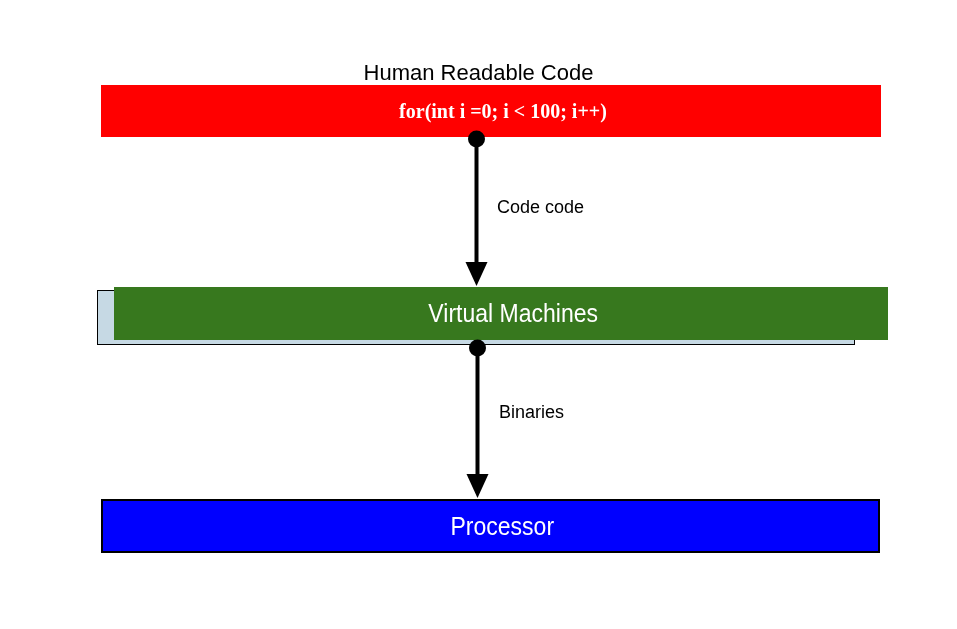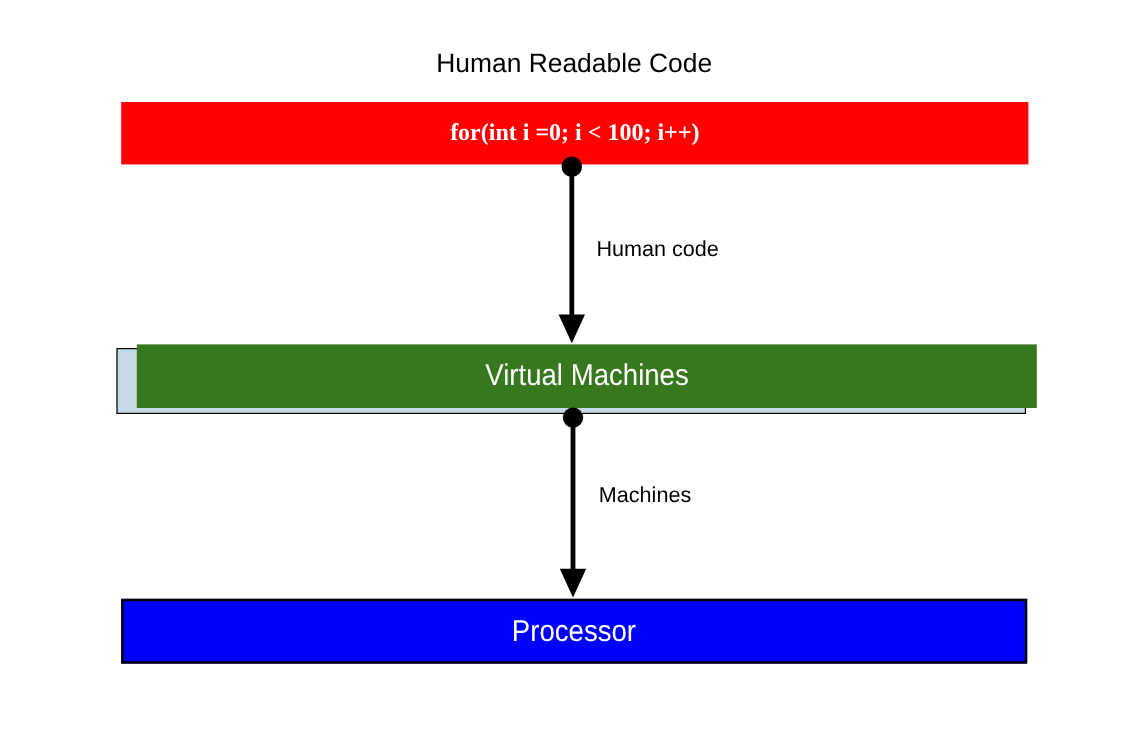--- a/index.html
+++ b/index.html
@@ -10,32 +10,33 @@
   }
   .canvas {
     position: relative;
     width: 957px;
     height: 629px;
     background: #ffffff;
     overflow: hidden;
   }
   .title {
     position: absolute;
-    top: 40px;
+    top: 60px;
     left: 0;
     width: 957px;
     text-align: center;
     font-size: 22px;
     color: #000000;
   }
   .bar {
     position: absolute;
     display: flex;
     align-items: center;
     justify-content: center;
+    padding-left: 24px;
   }
   .red-bar {
     left: 101px;
     top: 85px;
     width: 756px;
     height: 52px;
     background: #ff0000;
   }
   .code-text {
     font-family: "Liberation Serif", serif;
@@ -120,17 +121,17 @@
       <line x1="476.5" y1="139" x2="476.5" y2="263" stroke="#000000" stroke-width="4"></line>
       <polygon points="476.5,286 465.5,262 487.5,262" fill="#000000"></polygon>
     </g>
     <g>
       <circle cx="477.5" cy="348" r="8.5" fill="#000000"></circle>
       <line x1="477.5" y1="348" x2="477.5" y2="475" stroke="#000000" stroke-width="4"></line>
       <polygon points="477.5,498 466.5,474 488.5,474" fill="#000000"></polygon>
     </g>
   </svg>
 
-  <div class="edge-label edge-label-1">Human code</div>
+  <div class="edge-label edge-label-1">Code code</div>
 
-  <div class="edge-label edge-label-2">Machines</div>
+  <div class="edge-label edge-label-2">Binaries</div>
 
 </div>
 
 </body></html>

